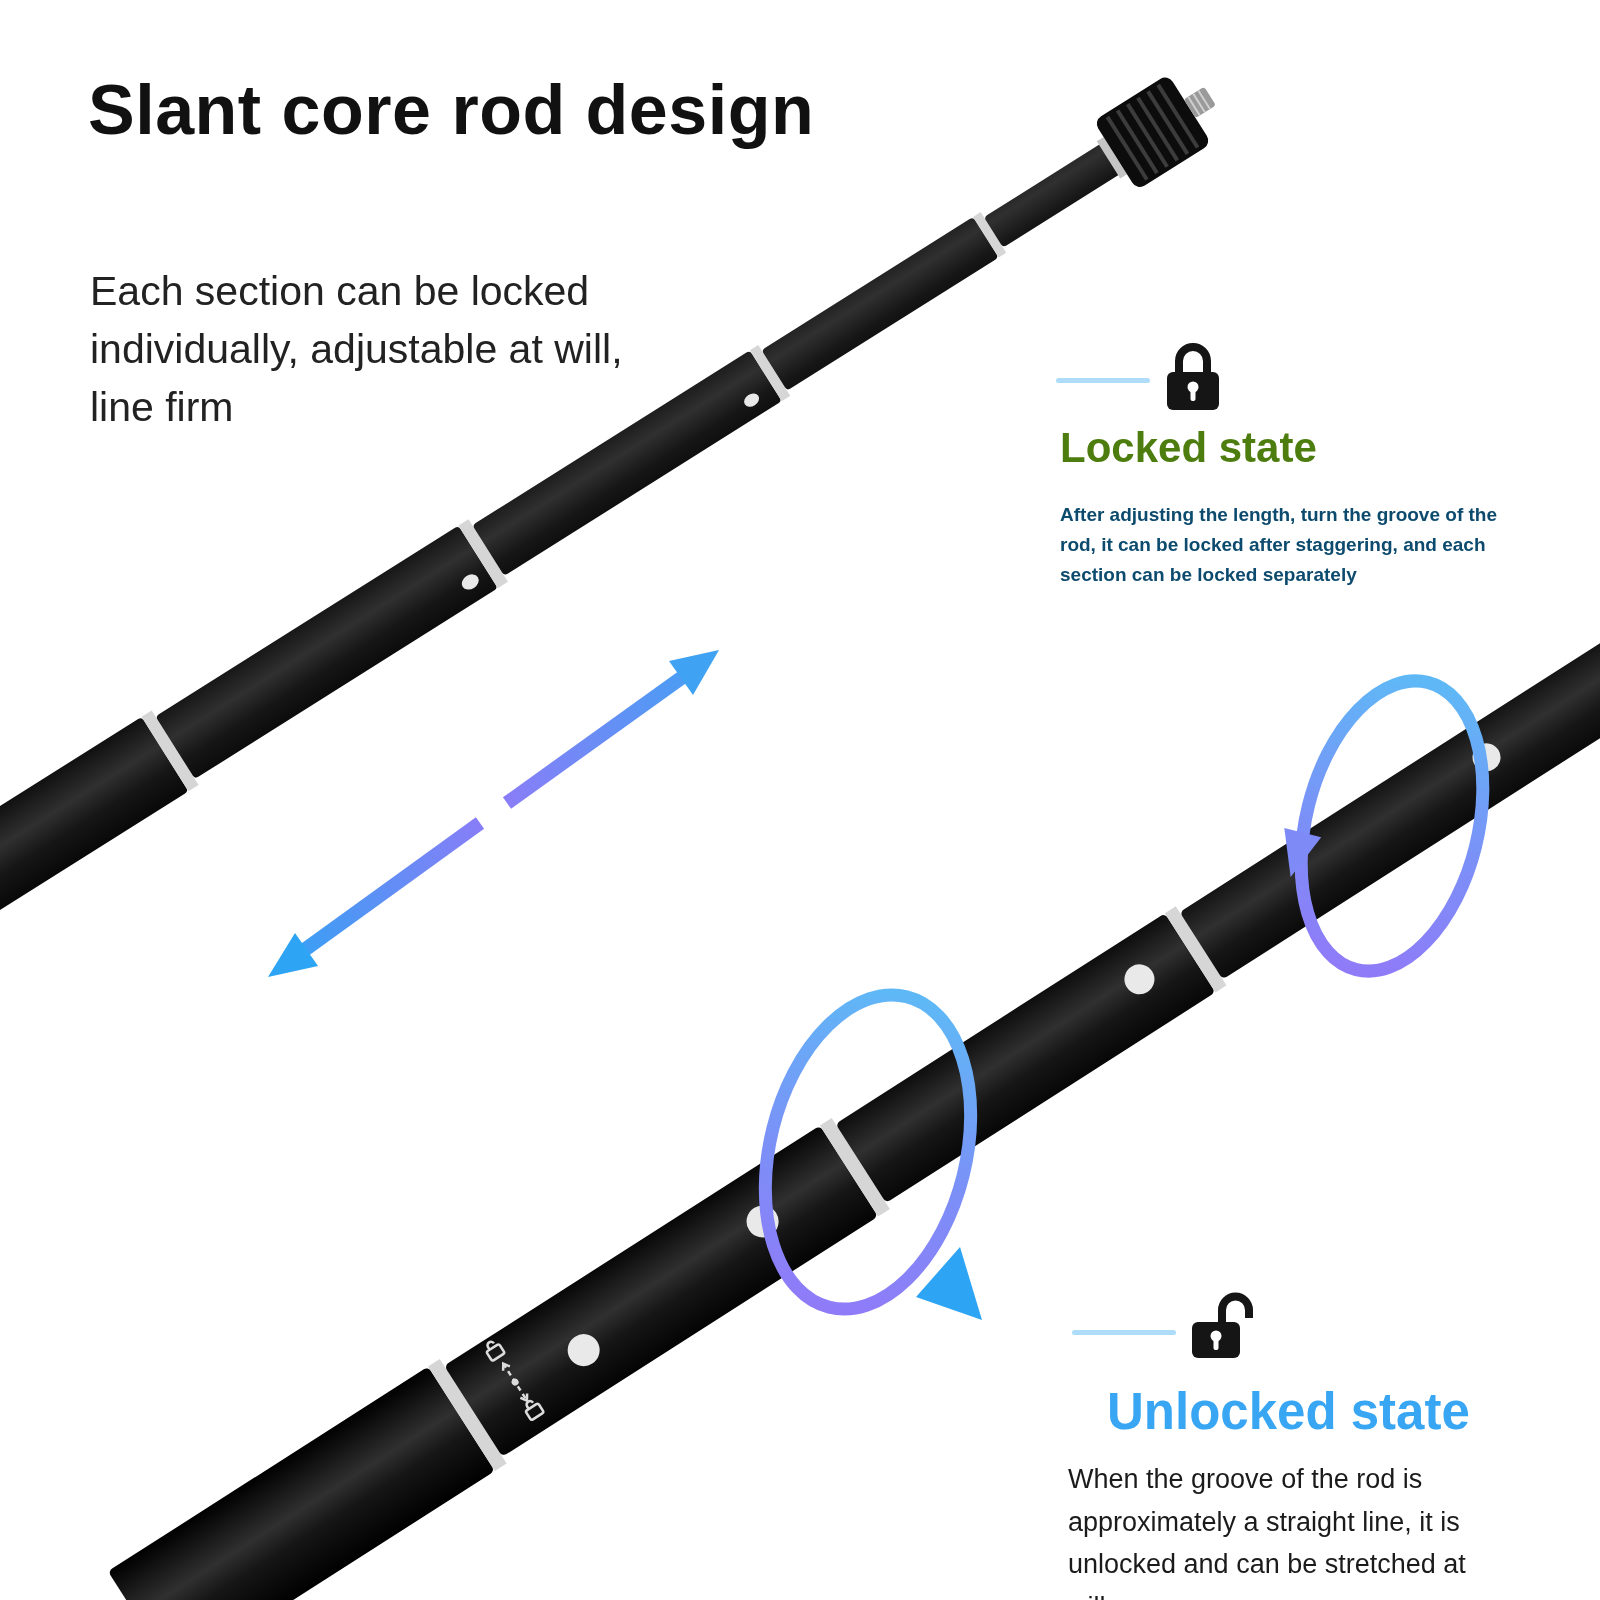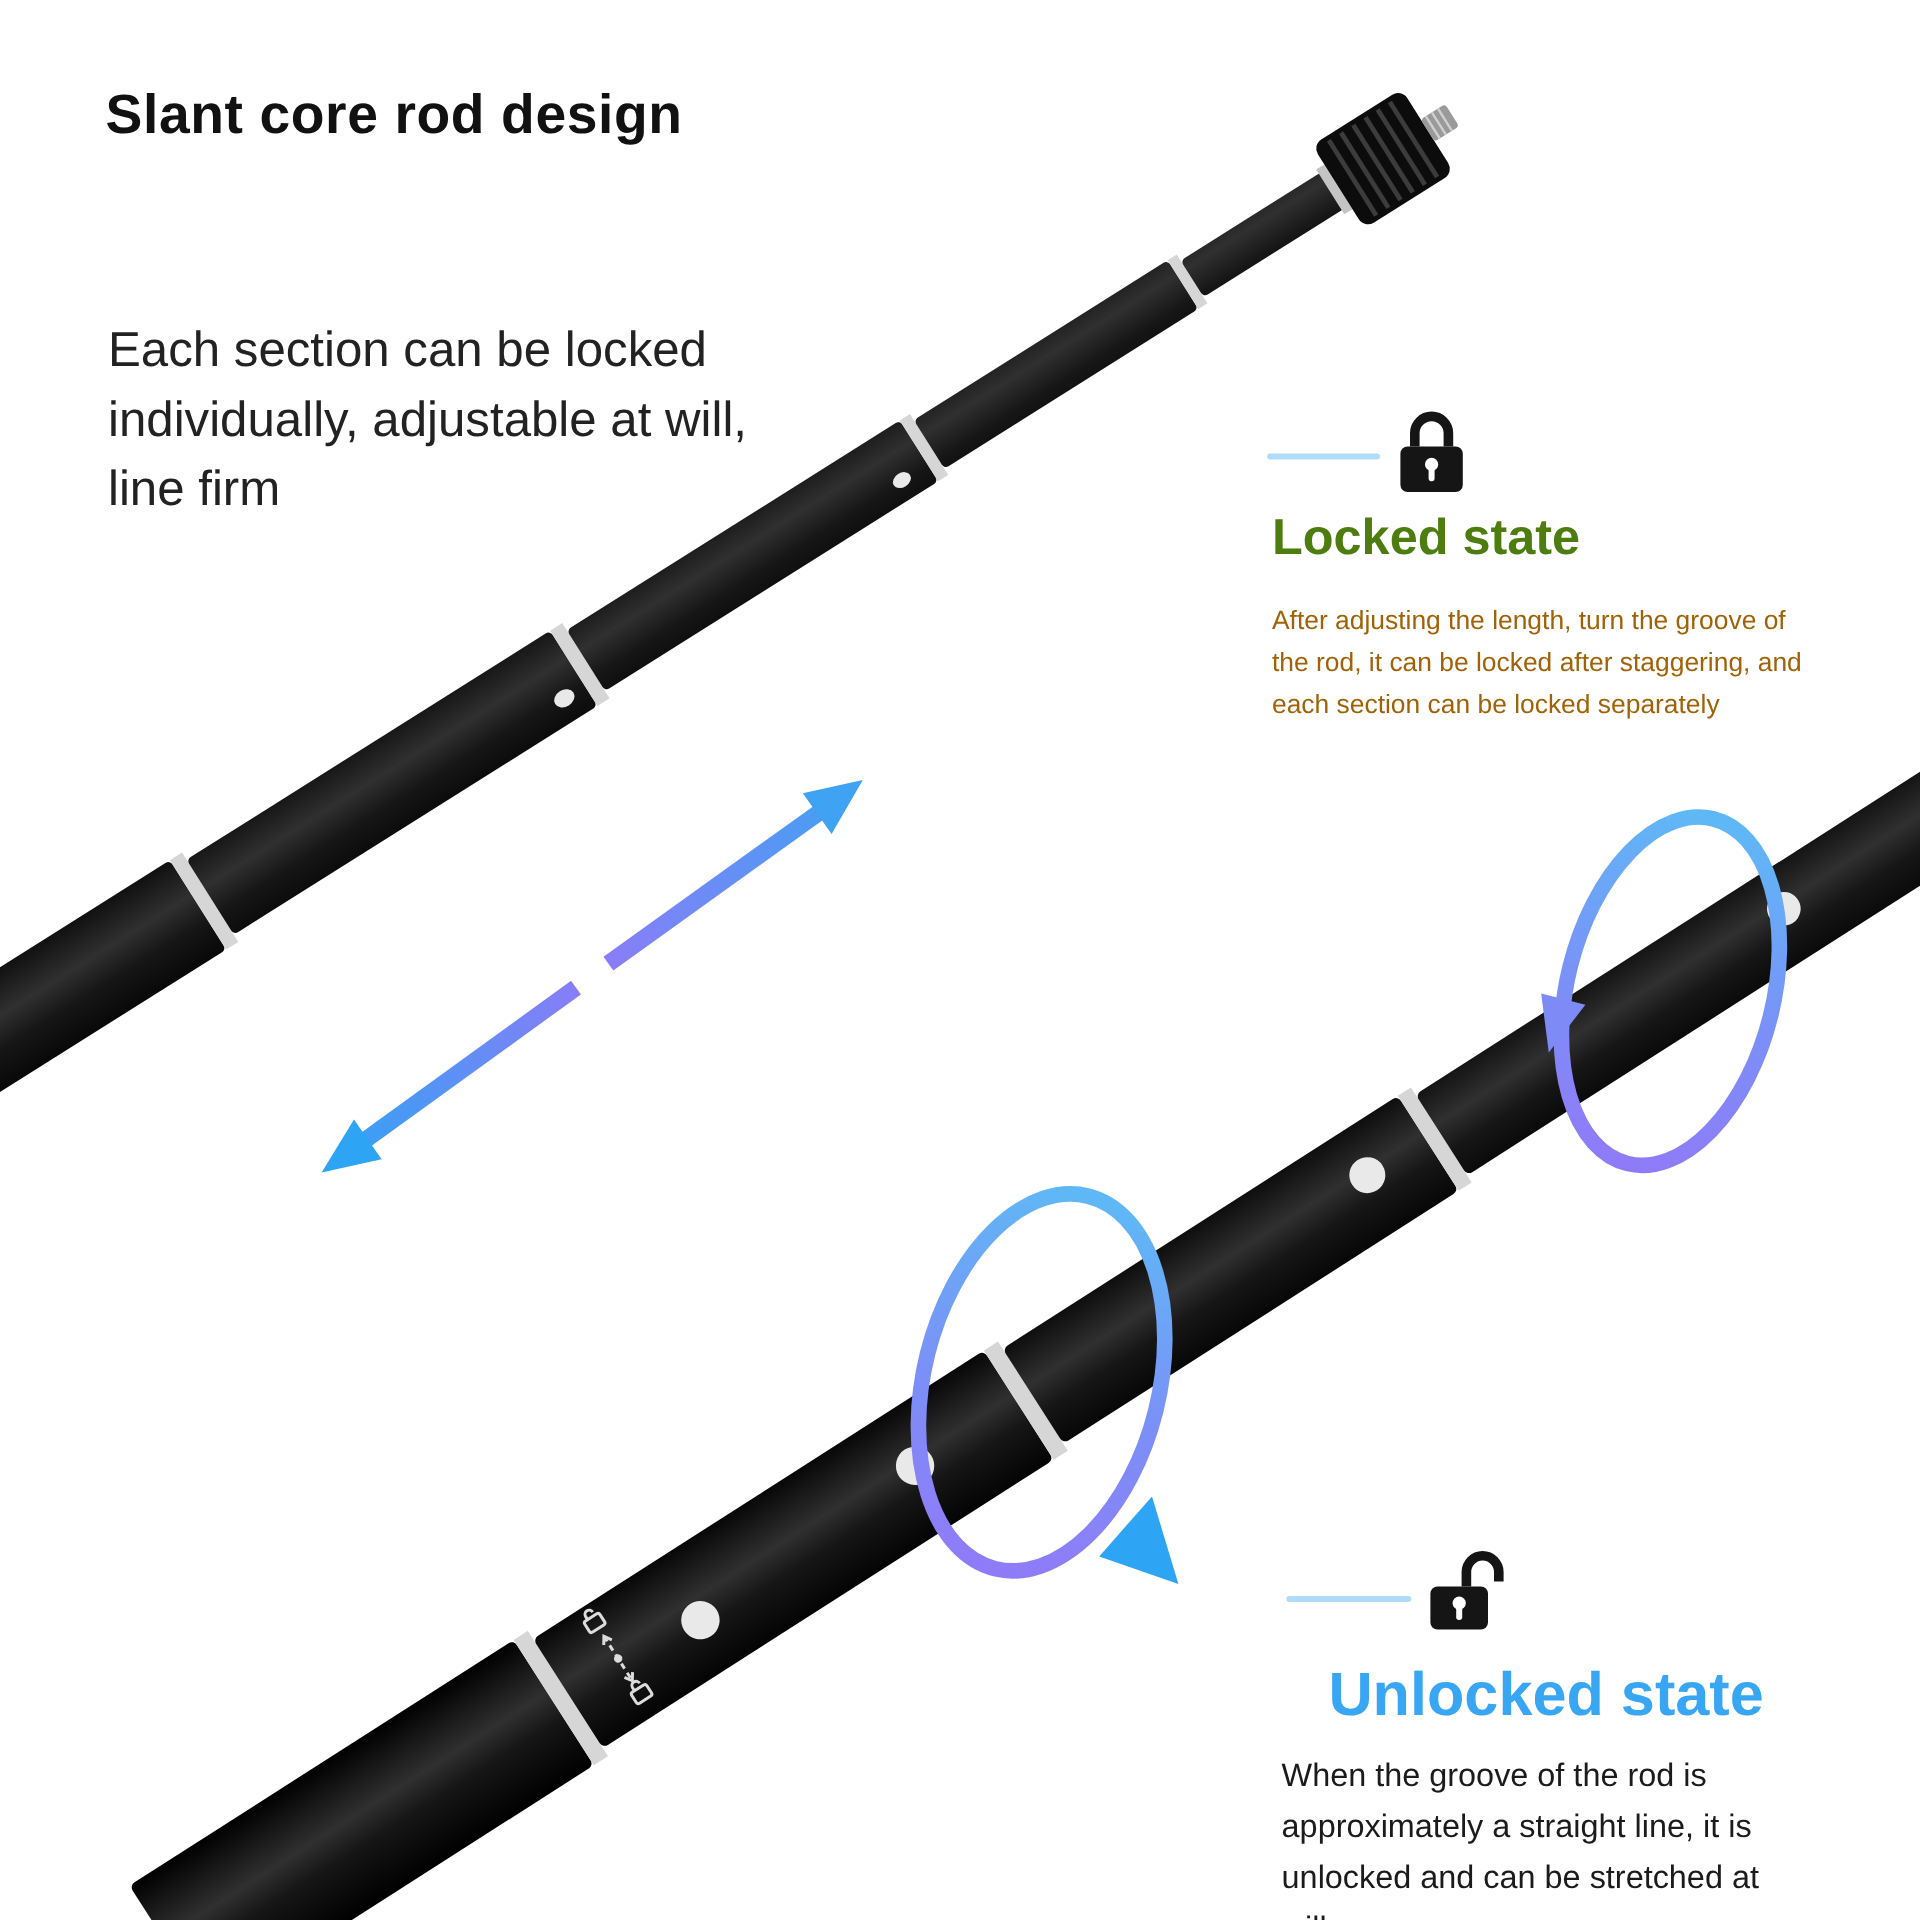--- a/index.html
+++ b/index.html
@@ -3,31 +3,31 @@
 <meta charset="utf-8">
 <style>
   html,body{margin:0;padding:0;background:#ffffff;}
   .canvas{
     position:relative;width:1600px;height:1600px;overflow:hidden;
     background:#ffffff;font-family:"Liberation Sans",sans-serif;
   }
   .stage{position:absolute;left:0;top:0;width:1600px;height:1600px;}
   .txt{position:absolute;}
   .title{
-    left:88px;top:66px;font-size:46px;font-weight:bold;line-height:1.28;
+    left:88px;top:66px;font-size:70px;font-weight:bold;line-height:1.28;
     color:#111111;letter-spacing:0.5px;
   }
   .subtitle{
     left:90px;top:262px;width:580px;font-size:41px;line-height:1.42;color:#222222;
   }
   .locked-title{
     left:1060px;top:424px;font-size:42px;font-weight:bold;color:#4d7c0f;
   }
   .locked-desc{
-    left:1060px;top:500px;width:448px;font-size:22px;line-height:1.58;color:#a16207;
+    left:1060px;top:500px;width:448px;font-size:19px;line-height:1.58;color:#0c4a6e;font-weight:bold;
   }
   .unlocked-title{
     left:1068px;top:1382px;font-size:51px;font-weight:bold;color:#38A6F3;margin-left:39px;
   }
   .unlocked-desc{
     left:1068px;top:1458px;width:442px;font-size:27px;line-height:1.58;color:#1b1b1b;
   }
 </style>
 </head>
 <body>

